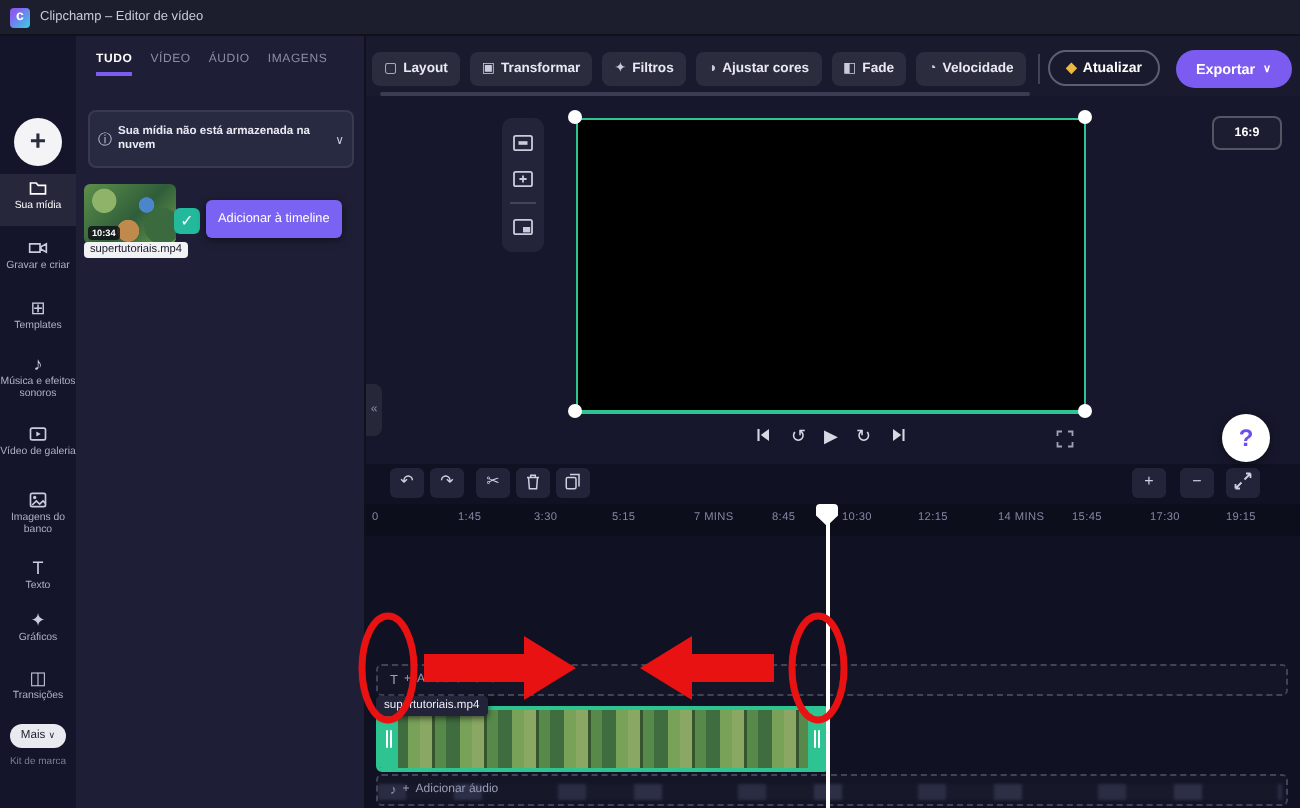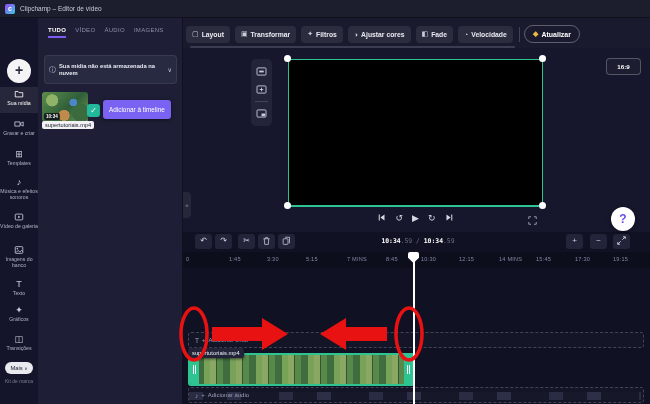--- a/index.html
+++ b/index.html
@@ -270,20 +270,24 @@
           <span class="ic">◔</span>
           <span>Velocidade</span>
         </div>
 
       </div>
       <div class="tb-divider"></div>
       <div class="upgrade-btn">
         <span class="gem">◆</span>
         <span>Atualizar</span>
       </div>
+      <div class="export-btn">
+        <span>Exportar</span>
+        <span class="chev">∨</span>
+      </div>
     </div>
     <div class="tb-scrollbar"></div>
 
     <div class="preview tex">
       <div class="collapse-tab">«</div>
 
       <div class="float-tools">
         <span class="ft">
             <svg width="11" height="9" viewBox="0 0 12 10">
               <rect x="1" y="1" width="10" height="8" rx="1" fill="none" stroke="#c9ccdb"></rect>
@@ -339,23 +343,20 @@
         <div class="tl-ic" style="left:32px;">↷</div>
         <div class="tl-ic" style="left:55px;">✂</div>
         <div class="tl-ic" style="left:75px;"><svg width="9" height="10" viewBox="0 0 12 13">
               <path d="M2 3.5h8M4.5 3.5V2h3v1.5M3 3.5l.6 7.5h4.8L9 3.5" fill="none" stroke="#cdd0de" stroke-width="1"></path>
             </svg></div>
         <div class="tl-ic" style="left:95px;"><svg width="9" height="10" viewBox="0 0 12 13">
               <rect x="1.5" y="3.5" width="6.5" height="7.5" rx="1" fill="none" stroke="#cdd0de"></rect>
               <path d="M4 1.5h6v8" fill="none" stroke="#cdd0de"></path>
             </svg></div>
 
-        <div class="timecode">
-          <span>10:34</span><span class="dim">.59</span><span class="dim"> / </span><span>10:34</span><span class="dim">.59</span>
-        </div>
 
         <div class="tl-ic" style="left:383px;">+</div>
         <div class="tl-ic" style="left:407px;">−</div>
         <div class="tl-ic" style="left:430px;"><svg width="9" height="9" viewBox="0 0 12 12">
               <path d="M7 5L11 1M11 1H8M11 1v3M5 7L1 11M1 11h3M1 11V8" fill="none" stroke="#cdd0de" stroke-width="1.2"></path>
             </svg></div>
       </div>
 
       <div class="ruler">
         <span style="left:3px;">0</span>

